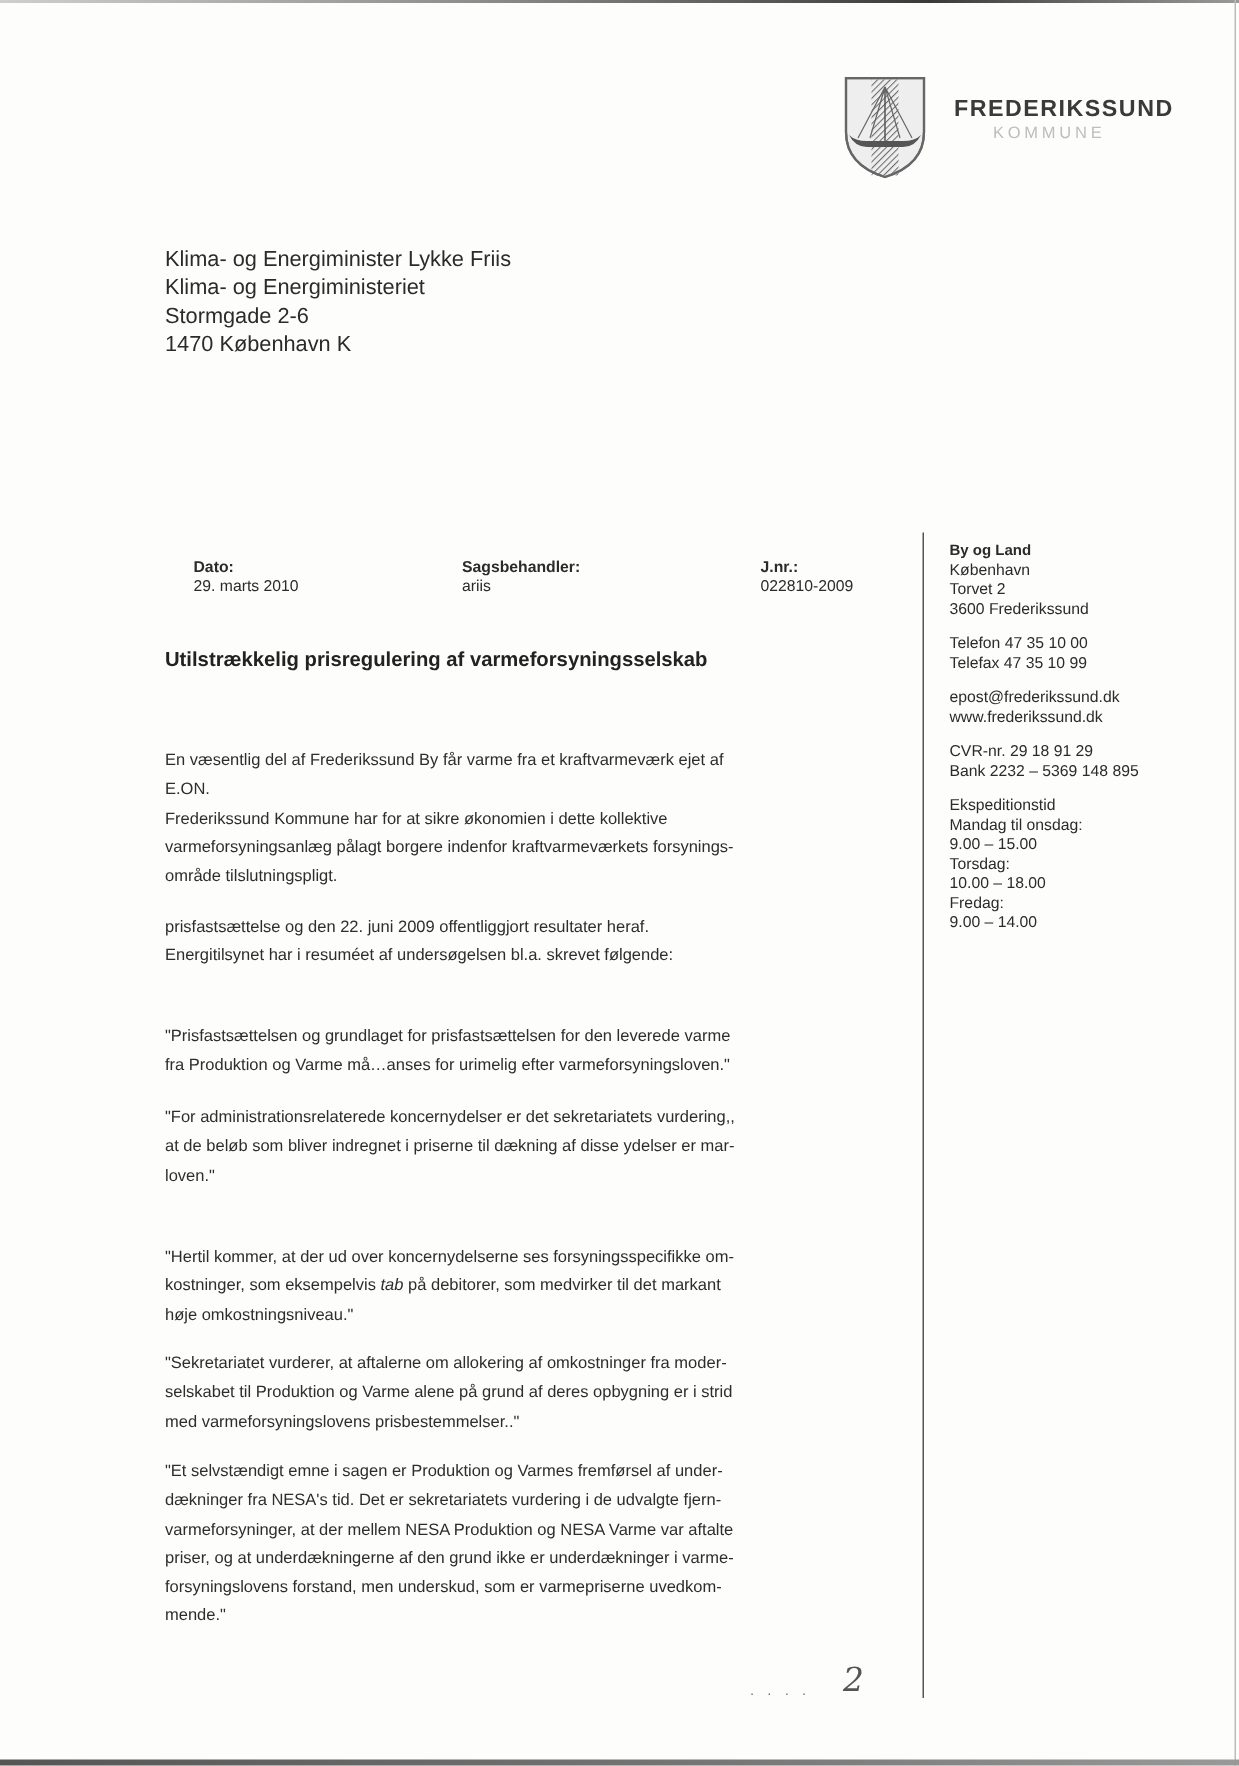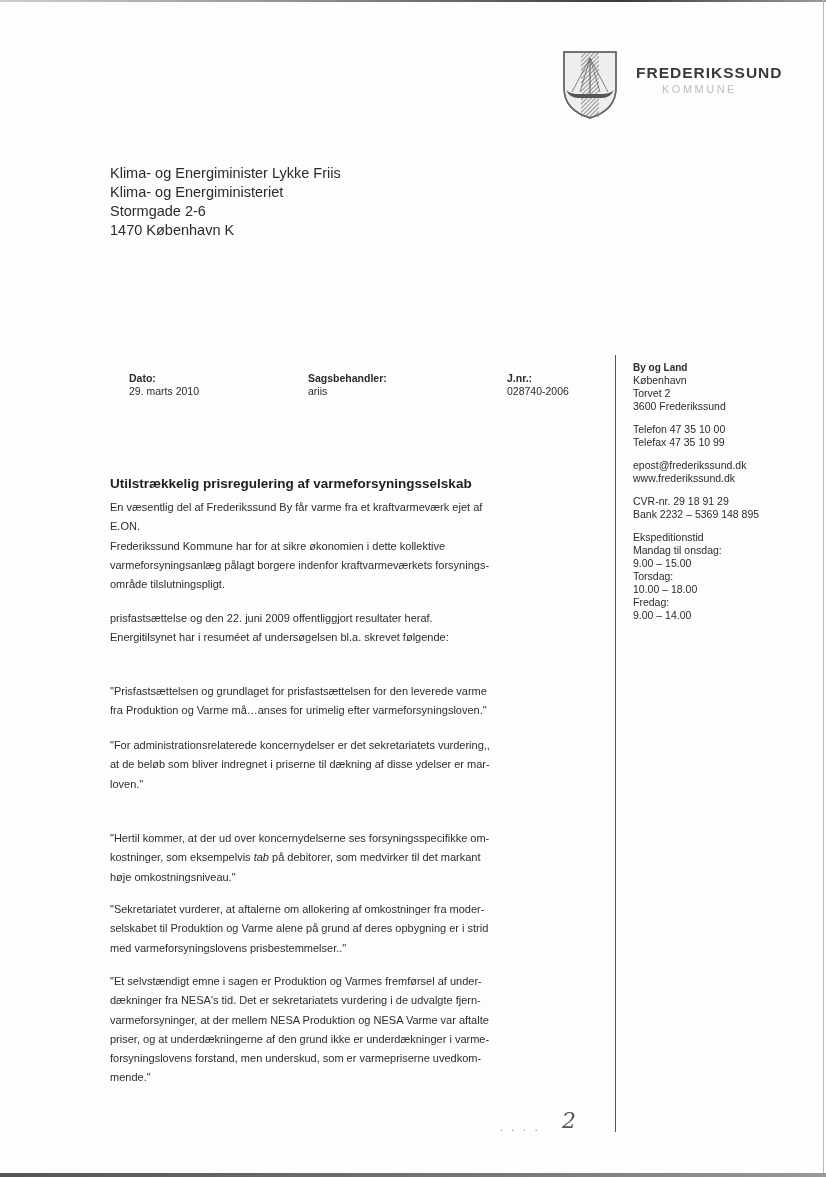--- a/index.html
+++ b/index.html
@@ -24,21 +24,21 @@
 
   .recipient { position: absolute; left: 110px; top: 164px; font-size: 14.5px; line-height: 19px; color: #2b2b2b; }
   .recipient div { white-space: nowrap; }
 
   .meta { position: absolute; top: 372px; font-size: 10.5px; line-height: 13px; color: #2b2b2b; }
   .meta .lbl { font-weight: bold; }
   .meta-date { left: 106px; margin-left: 23px; }
   .meta-handler { left: 308px; }
   .meta-jnr { left: 507px; }
 
-  .subject { position: absolute; left: 110px; top: 432px; font-size: 13.5px; font-weight: bold; color: #222; white-space: nowrap; margin-top: 44px; }
+  .subject { position: absolute; left: 110px; top: 432px; font-size: 13.5px; font-weight: bold; color: #222; white-space: nowrap; }
 
   .body-text { position: absolute; left: 110px; width: 500px; font-size: 11px; line-height: 19.3px; color: #2d2d2d; margin-top: 32px; }
   .body-text p { margin: 0; white-space: nowrap; }
   .p1 { top: 466px; }
   .p2 { top: 577px; }
   .p3 { top: 650px; }
   .p4 { top: 704px; }
   .p5 { top: 797px; }
   .p6 { top: 868px; }
   .p7 { top: 940px; }
@@ -91,21 +91,21 @@
 <div class="meta meta-date">
   <div class="lbl">Dato:</div>
   <div>29. marts 2010</div>
 </div>
 <div class="meta meta-handler">
   <div class="lbl">Sagsbehandler:</div>
   <div>ariis</div>
 </div>
 <div class="meta meta-jnr">
   <div class="lbl">J.nr.:</div>
-  <div>028740-2006</div>
+  <div>022810-2009</div>
 </div>
 
 <div class="subject">Utilstrækkelig prisregulering af varmeforsyningsselskab</div>
 
 <div class="body-text p1">
   <p>En væsentlig del af Frederikssund By får varme fra et kraftvarmeværk ejet af</p>
   <p>E.ON.</p>
   <p>Frederikssund Kommune har for at sikre økonomien i dette kollektive</p>
   <p>varmeforsyningsanlæg pålagt borgere indenfor kraftvarmeværkets forsynings-</p>
   <p>område tilslutningspligt.</p>

